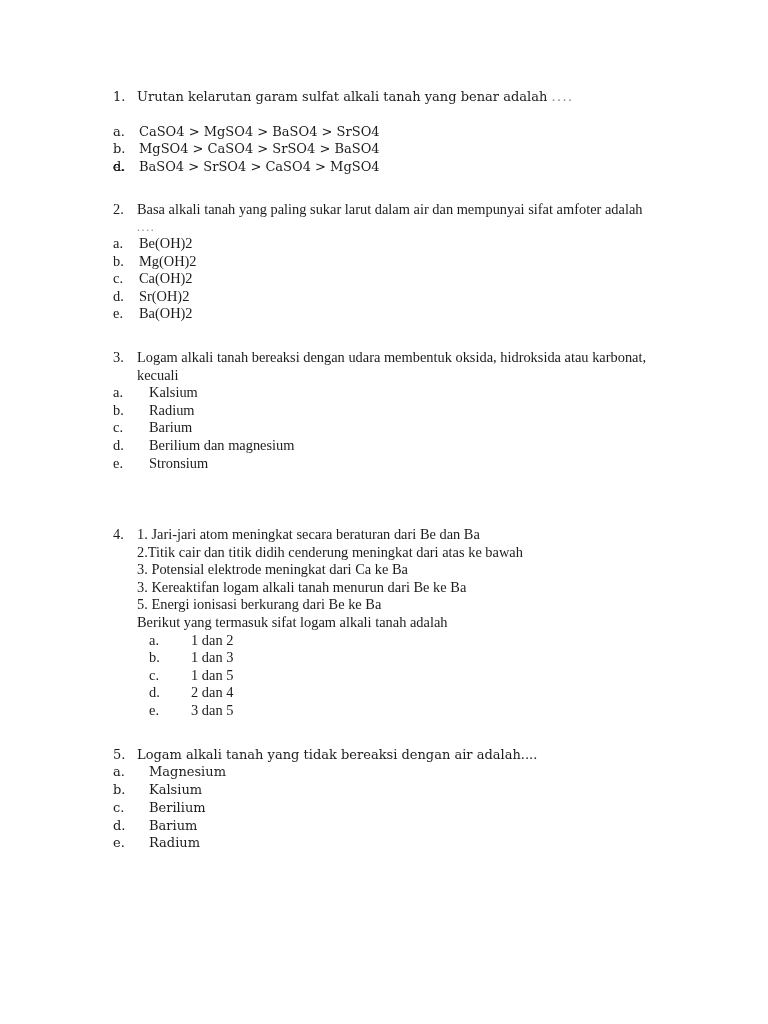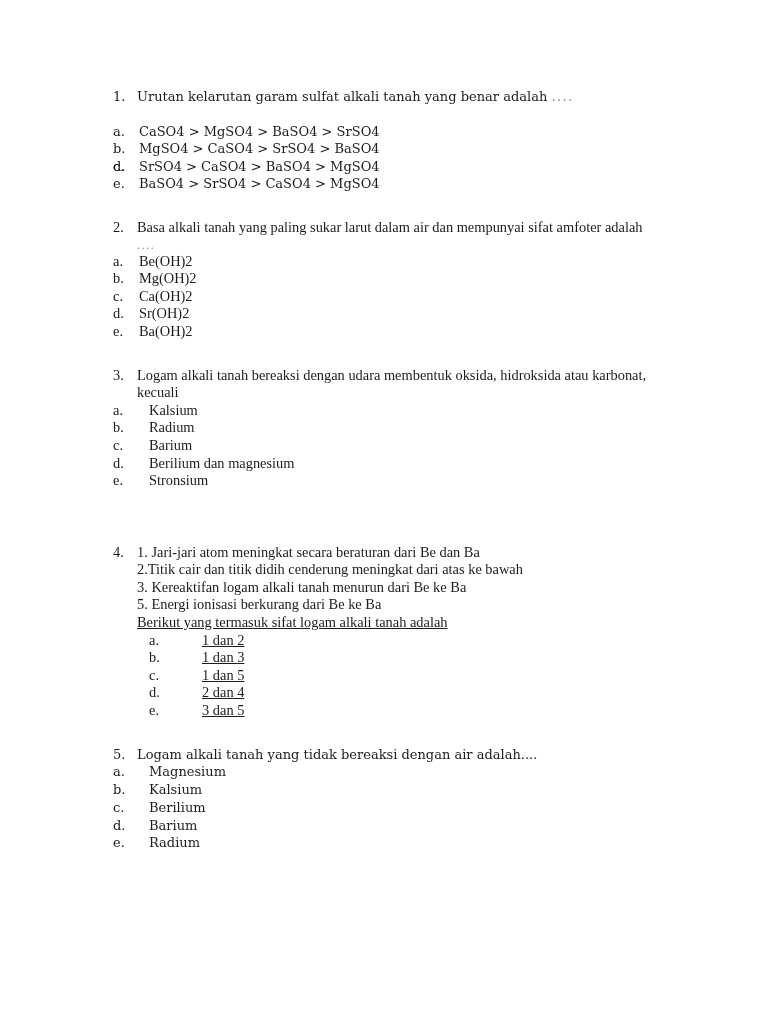--- a/index.html
+++ b/index.html
@@ -107,38 +107,36 @@
   .opt-deep li {
     padding-left: 62px;
   }
   .opt-deep .opt-letter {
     position: absolute;
     left: 36px;
     top: 0;
   }
   .opt-deep .opt-text {
     display: inline-block;
-    margin-left: 27px;
-    text-decoration: underline;
+    margin-left: 16px;
   }
 
   
   .statements {
     list-style: none;
     margin: 0;
     padding: 0 0 0 24px;
   }
   .statements li {
     line-height: 17.6px;
     white-space: nowrap;
   }
   .stmt-closing {
     padding-left: 24px;
     line-height: 17.6px;
-    text-decoration: underline;
   }
 
   
   .q1-options {
     font-family: "DejaVu Serif", "Liberation Serif", serif;
     font-size: 13px;
     line-height: 17.6px;
   }
   .q1-head {
     font-family: "DejaVu Serif", "Liberation Serif", serif;
@@ -167,21 +165,21 @@
     <div class="question q1-head">
       <div class="q-head">
         <span class="q-num">1.</span>
         <span class="q-text wrap-text"><span>Urutan kelarutan garam sulfat alkali tanah yang benar adalah</span> <span class="dots-inline" style="color:#8b8b8b;letter-spacing:1.4px;">....</span></span>
       </div>
       <div class="gap-sm"></div>
       <ul class="options opt-tight q1-options">
         <li><span class="opt-letter">a.</span><span class="opt-text">CaSO4 &gt; MgSO4 &gt; BaSO4 &gt; SrSO4</span></li>
         <li><span class="opt-letter">b.</span><span class="opt-text">MgSO4 &gt; CaSO4 &gt; SrSO4 &gt; BaSO4</span></li>
         <li><span class="opt-letter">c.</span></li>
-        <li><span class="opt-letter">d.</span><span class="opt-text">SrSO4 &gt; CaSO4 &gt; BaSO4 &gt; MgSO4</span></li>
+        <li><span class="opt-letter">d.</span></li>
         <li><span class="opt-letter">e.</span><span class="opt-text">BaSO4 &gt; SrSO4 &gt; CaSO4 &gt; MgSO4</span></li>
       </ul>
     </div>
 
     <div class="gap-md"></div>
 
     <div class="question">
       <div class="q-head">
         <span class="q-num">2.</span>
         <span class="q-text wrap-text">Basa alkali tanah yang paling sukar larut dalam air dan mempunyai sifat amfoter adalah</span>
@@ -214,20 +212,21 @@
 
     <div class="gap-lg"></div>
 
     <div class="question">
       <div class="q-head">
         <span class="q-num">4.</span>
         <span class="q-text">1. Jari-jari atom meningkat secara beraturan dari Be dan Ba</span>
       </div>
       <ul class="statements">
         <li>2.Titik cair dan titik didih cenderung meningkat dari atas ke bawah</li>
+        <li>3. Potensial elektrode meningkat dari Ca ke Ba</li>
         <li>3. Kereaktifan logam alkali tanah menurun dari Be ke Ba</li>
         <li>5. Energi ionisasi berkurang dari Be ke Ba</li>
       </ul>
       <div class="stmt-closing">Berikut yang termasuk sifat logam alkali tanah adalah</div>
       <ul class="options opt-deep">
         <li><span class="opt-letter">a.</span><span class="opt-text">1 dan 2</span></li>
         <li><span class="opt-letter">b.</span><span class="opt-text">1 dan 3</span></li>
         <li><span class="opt-letter">c.</span><span class="opt-text">1 dan 5</span></li>
         <li><span class="opt-letter">d.</span><span class="opt-text">2 dan 4</span></li>
         <li><span class="opt-letter">e.</span><span class="opt-text">3 dan 5</span></li>

